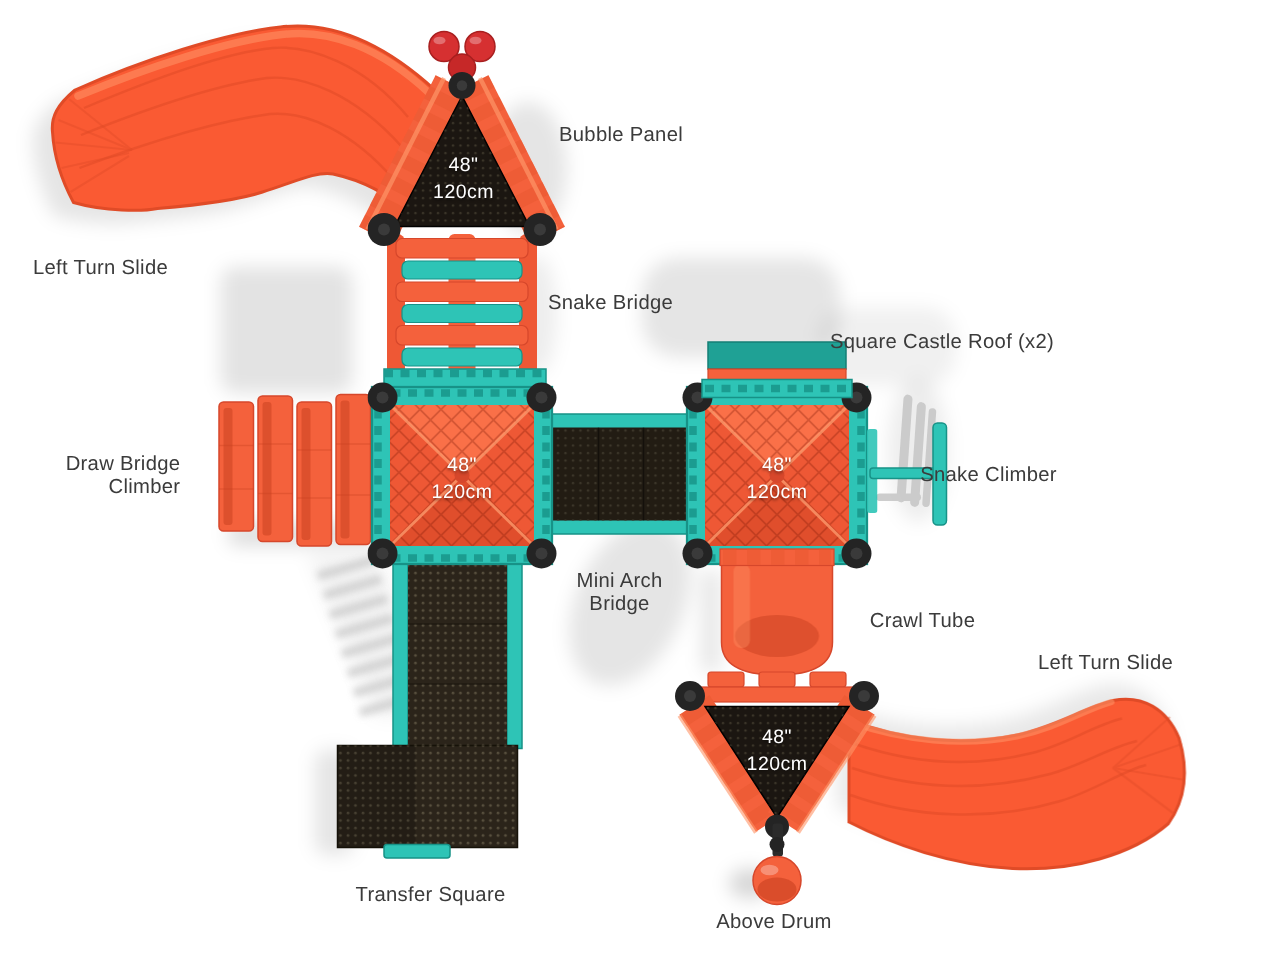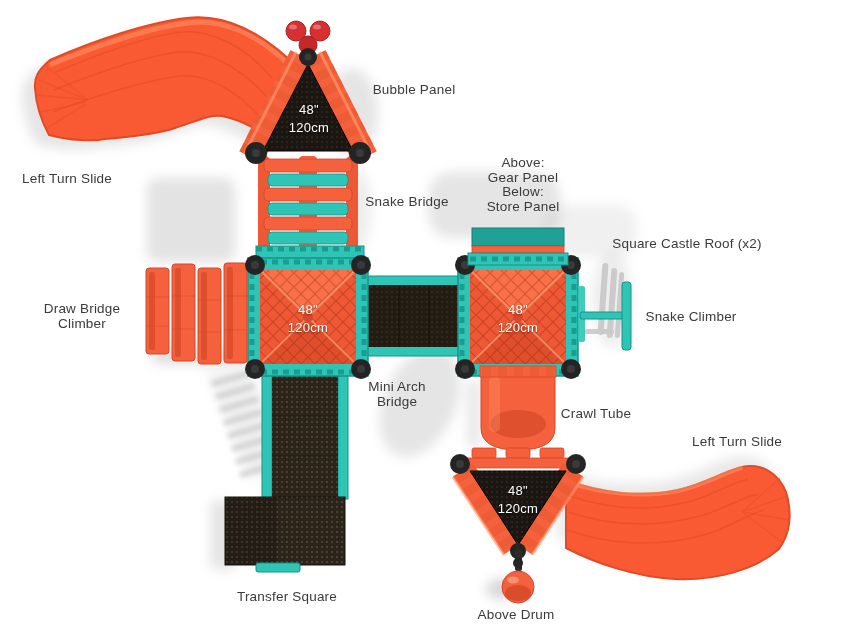--- a/index.html
+++ b/index.html
@@ -10,25 +10,25 @@
   .scene { position:absolute; left:0; top:0; }
   .lbl {
     position:absolute; transform:translate(-50%,-50%);
     font-size:13.5px; color:#3b3b3b; text-align:center;
     white-space:pre-line; line-height:1.08; letter-spacing:.2px;
   }
   .lbl-bubble-panel      { left:414px; top:90px;  }
   .lbl-left-turn-slide-top { left:67px;  top:179px; }
   .lbl-bones-bridge      { left:407px; top:202px; }
   .lbl-panel-note        { left:523px; top:185px; }
-  .lbl-square-castle-roof{ left:687px; top:228px;margin-top:16px; }
-  .lbl-draw-bridge-climber{ left:82px; top:317px; }
-  .lbl-snake-climber     { left:691px; top:317px; }
-  .lbl-mini-arch-bridge  { left:397px; top:395px; }
-  .lbl-crawl-tube        { left:596px; top:414px; }
+  .lbl-square-castle-roof{ left:628px; top:228px; }
+  .lbl-draw-bridge-climber{ left:82px; top:317px;text-align:right; }
+  .lbl-snake-climber     { left:659px; top:317px; }
+  .lbl-mini-arch-bridge  { left:413px; top:395px; }
+  .lbl-crawl-tube        { left:615px; top:414px; }
   .lbl-left-turn-slide-bottom { left:737px; top:442px; }
   .lbl-transfer-station  { left:287px; top:597px; }
   .lbl-single-drum       { left:516px; top:615px; }
   .badge {
     position:absolute; transform:translate(-50%,-50%);
     color:#ffffff; font-size:13px; line-height:1.38; text-align:center;
     letter-spacing:.3px; text-shadow:0 1px 2px rgba(0,0,0,.45);
   }
   .badge-top    { left:309px; top:119px; }
   .badge-left   { left:308px; top:319px; }
@@ -300,24 +300,20 @@
       <circle cx="518" cy="587" r="16" fill="#F4613C" stroke="#D6472B"></circle>
       <ellipse cx="518" cy="593" rx="13" ry="8" fill="#C8401F" opacity="0.6"></ellipse>
       <ellipse cx="513" cy="580" rx="6" ry="3.5" fill="#fff" opacity="0.3"></ellipse>
     </g>
   </g>
 </svg>
 
 <div class="lbl lbl-bubble-panel">Bubble Panel</div>
 <div class="lbl lbl-left-turn-slide-top">Left Turn Slide</div>
 <div class="lbl lbl-bones-bridge">Snake Bridge</div>
-<div class="lbl lbl-panel-note">Above:
-Gear Panel
-Below:
-Store Panel</div>
 <div class="lbl lbl-square-castle-roof">Square Castle Roof (x2)</div>
 <div class="lbl lbl-draw-bridge-climber">Draw Bridge
 Climber</div>
 <div class="lbl lbl-snake-climber">Snake Climber</div>
 <div class="lbl lbl-mini-arch-bridge">Mini Arch
 Bridge</div>
 <div class="lbl lbl-crawl-tube">Crawl Tube</div>
 <div class="lbl lbl-left-turn-slide-bottom">Left Turn Slide</div>
 <div class="lbl lbl-transfer-station">Transfer Square</div>
 <div class="lbl lbl-single-drum">Above Drum</div>

